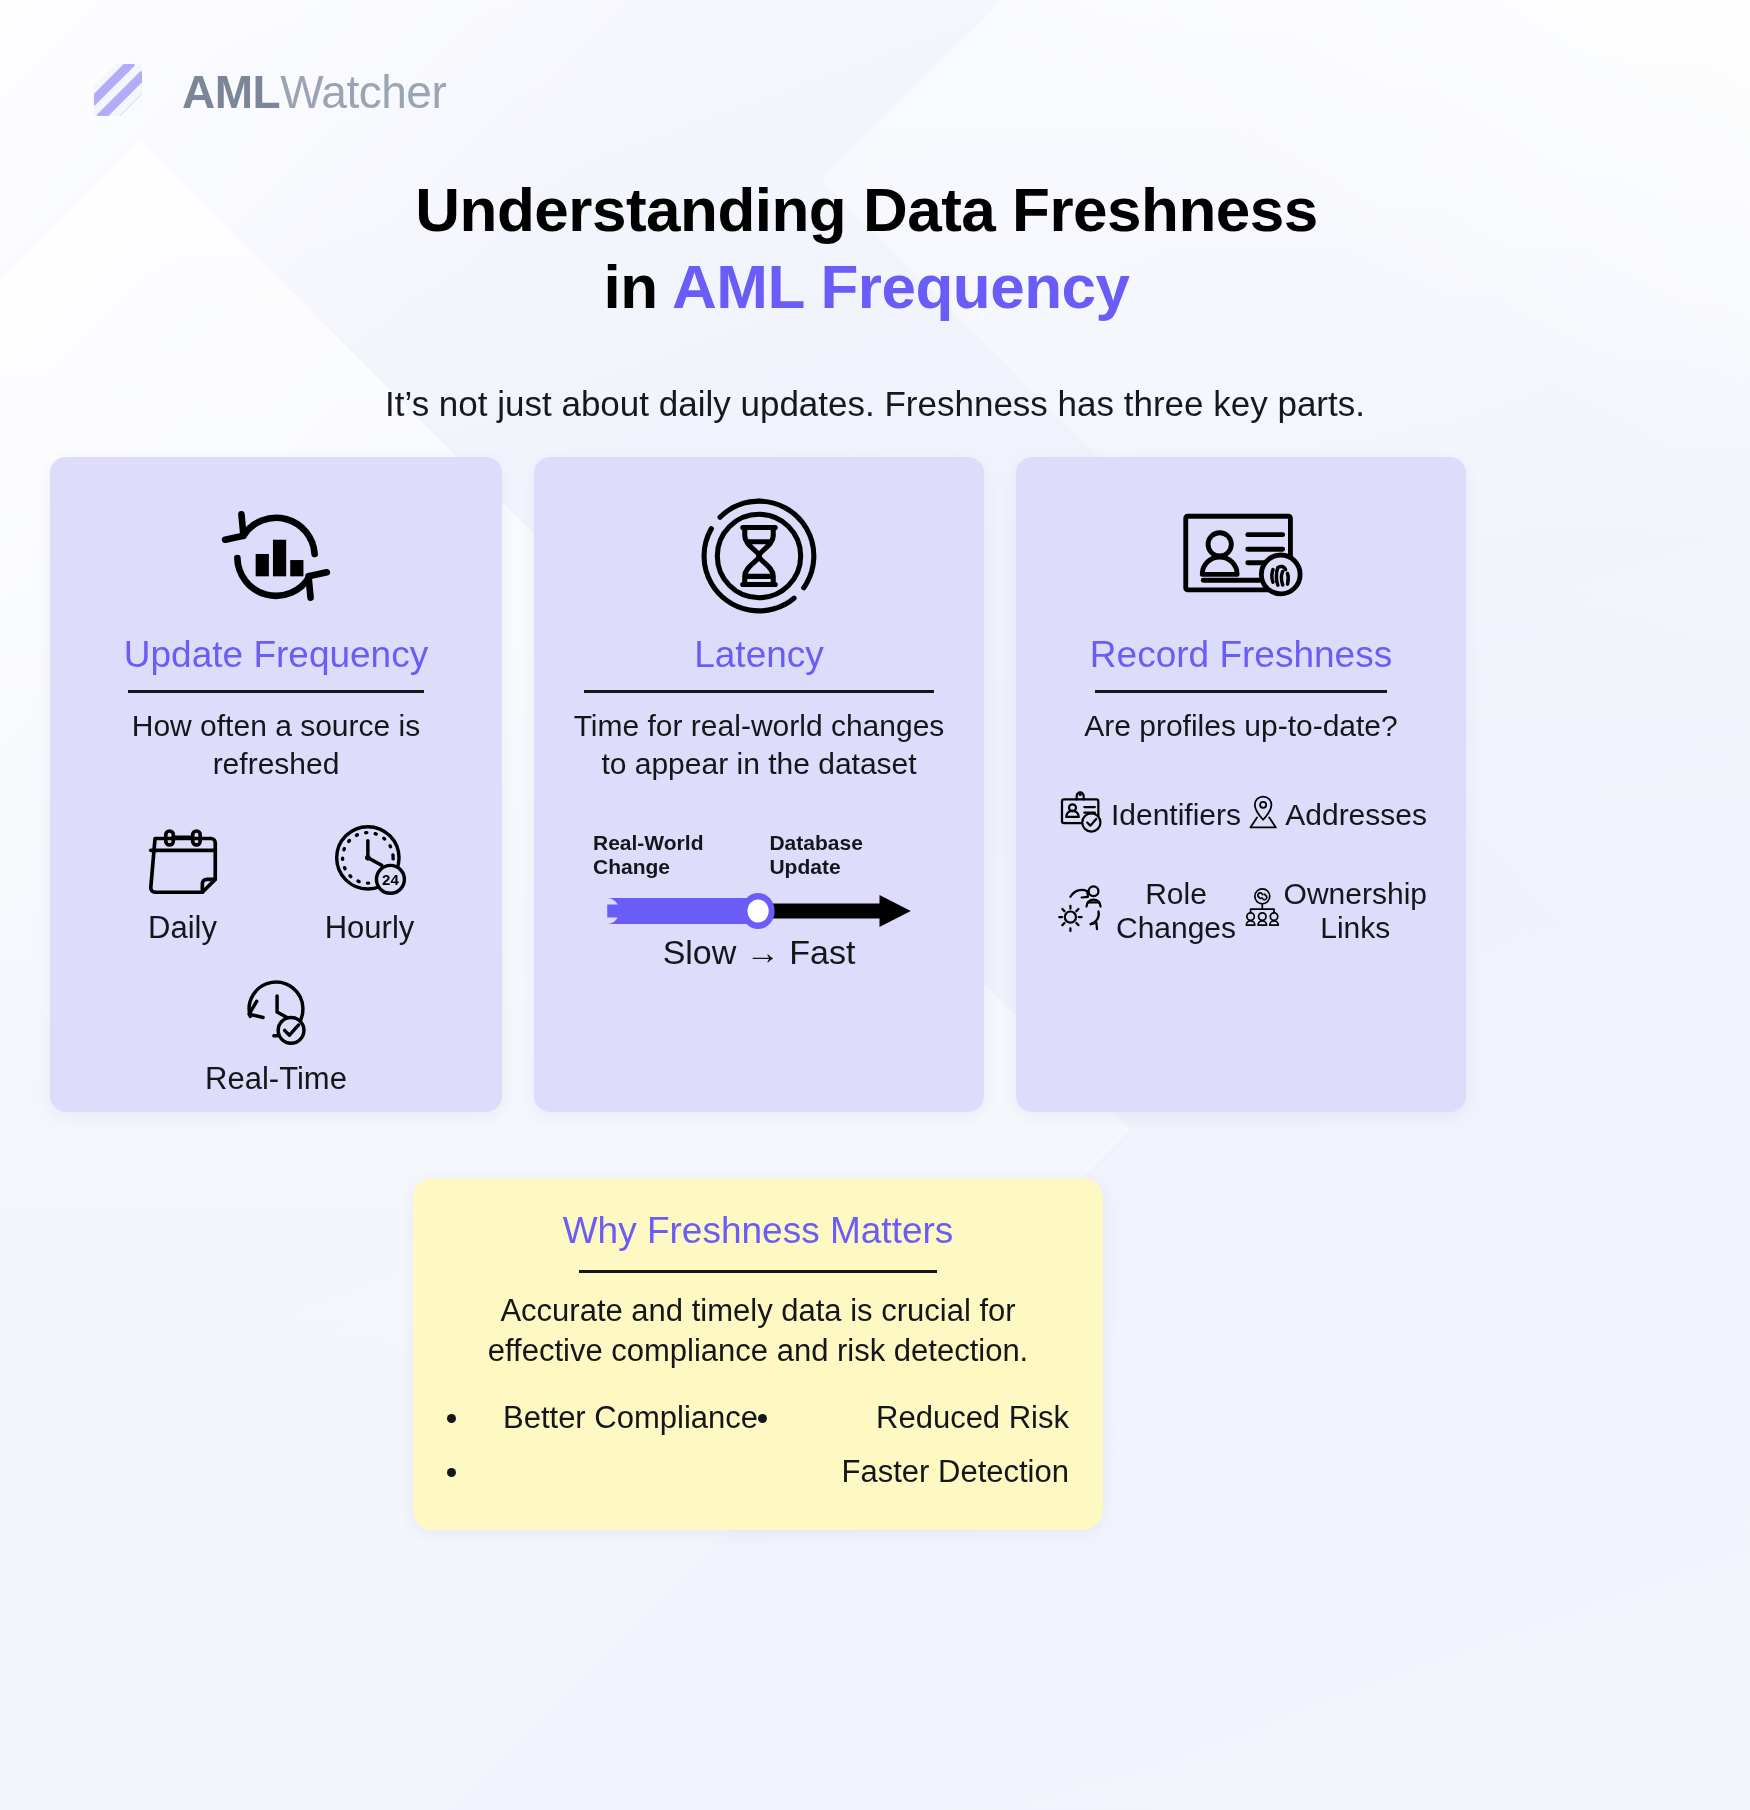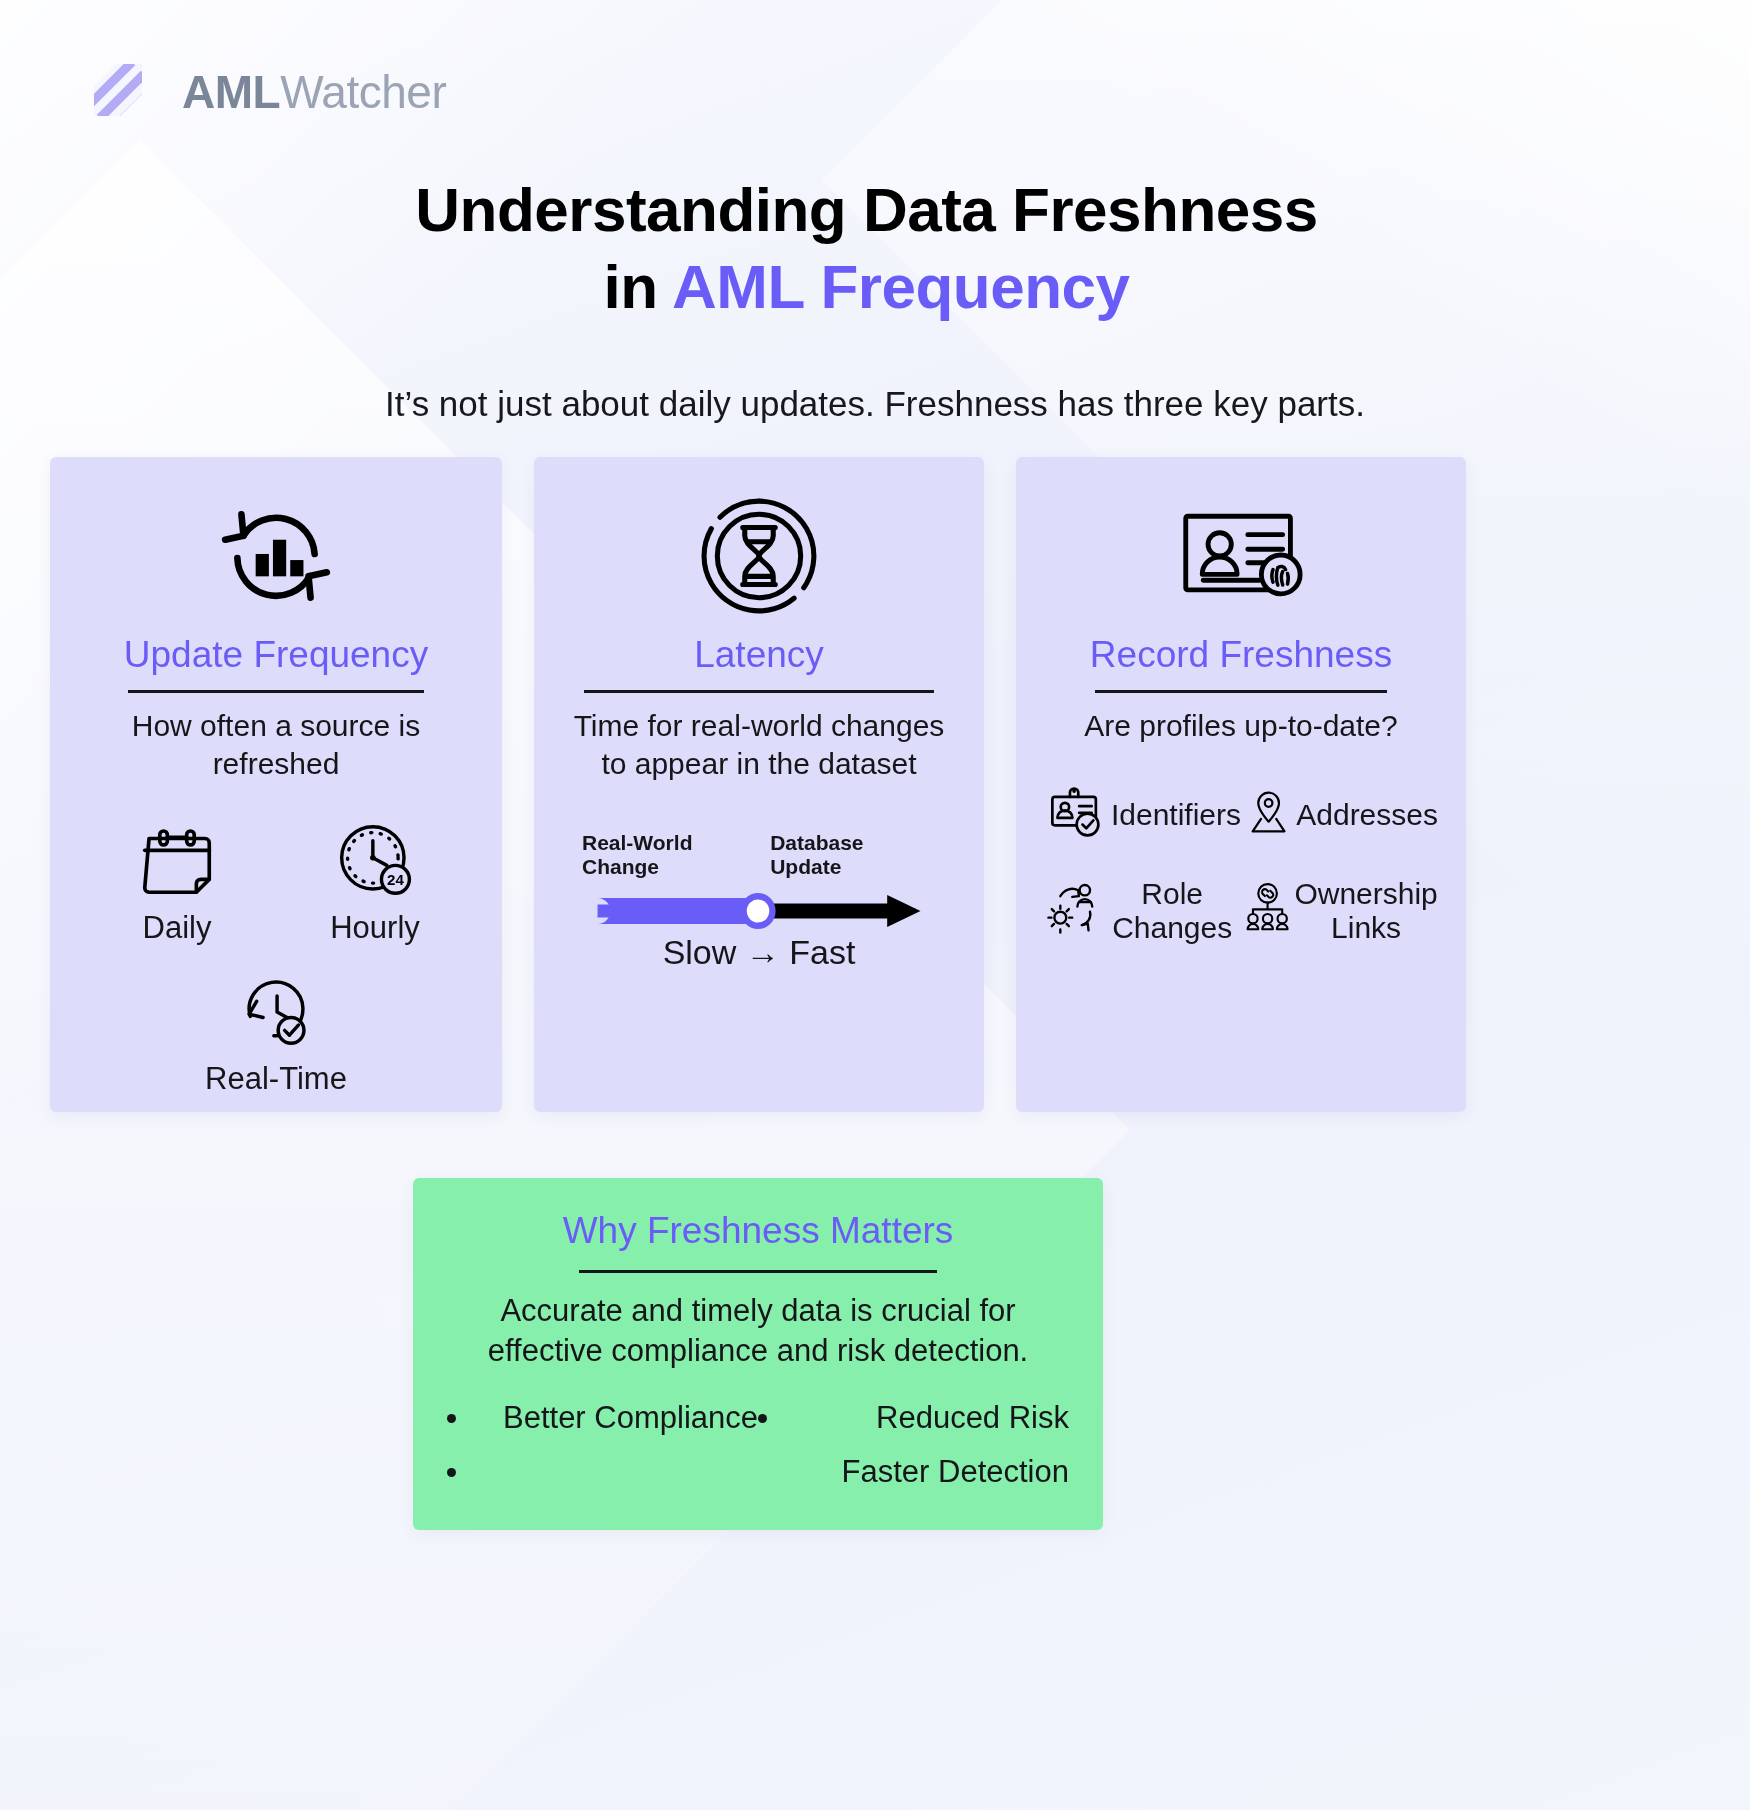--- a/index.html
+++ b/index.html
@@ -98,23 +98,23 @@
   .cards-row {
     position: absolute;
     top: 457px;
     left: 50px;
     width: 1650px;
     display: flex;
     gap: 32px;
   }
   .card {
     background: #dddcfa;
-    border-radius: 6px;
+    border-radius: 16px;
     box-shadow: 0 4px 16px rgba(90, 90, 160, 0.07);
-    padding: 28px 28px 34px;
+    padding: 28px 39px 34px;
     position: relative;
   }
   .card-1 { width: 452px; height: 655px; }
   .card-2 { width: 450px; height: 655px; }
   .card-3 { width: 450px; height: 655px; }
 
   .card-icon {
     display: flex;
     justify-content: center;
     align-items: center;
@@ -215,22 +215,22 @@
     line-height: 1.12;
   }
 
   
   .bottom-card {
     position: absolute;
     top: 1178px;
     left: 413px;
     width: 690px;
     height: 352px;
-    background: #86efac;
-    border-radius: 6px;
+    background: #fef9c3;
+    border-radius: 20px;
     box-shadow: 0 4px 16px rgba(90, 90, 160, 0.07);
     padding: 26px 34px 30px;
   }
   .bottom-title {
     text-align: center;
     font-size: 37px;
     color: #6a5cf7;
     margin-top: 6px;
   }
   .bottom-rule {

